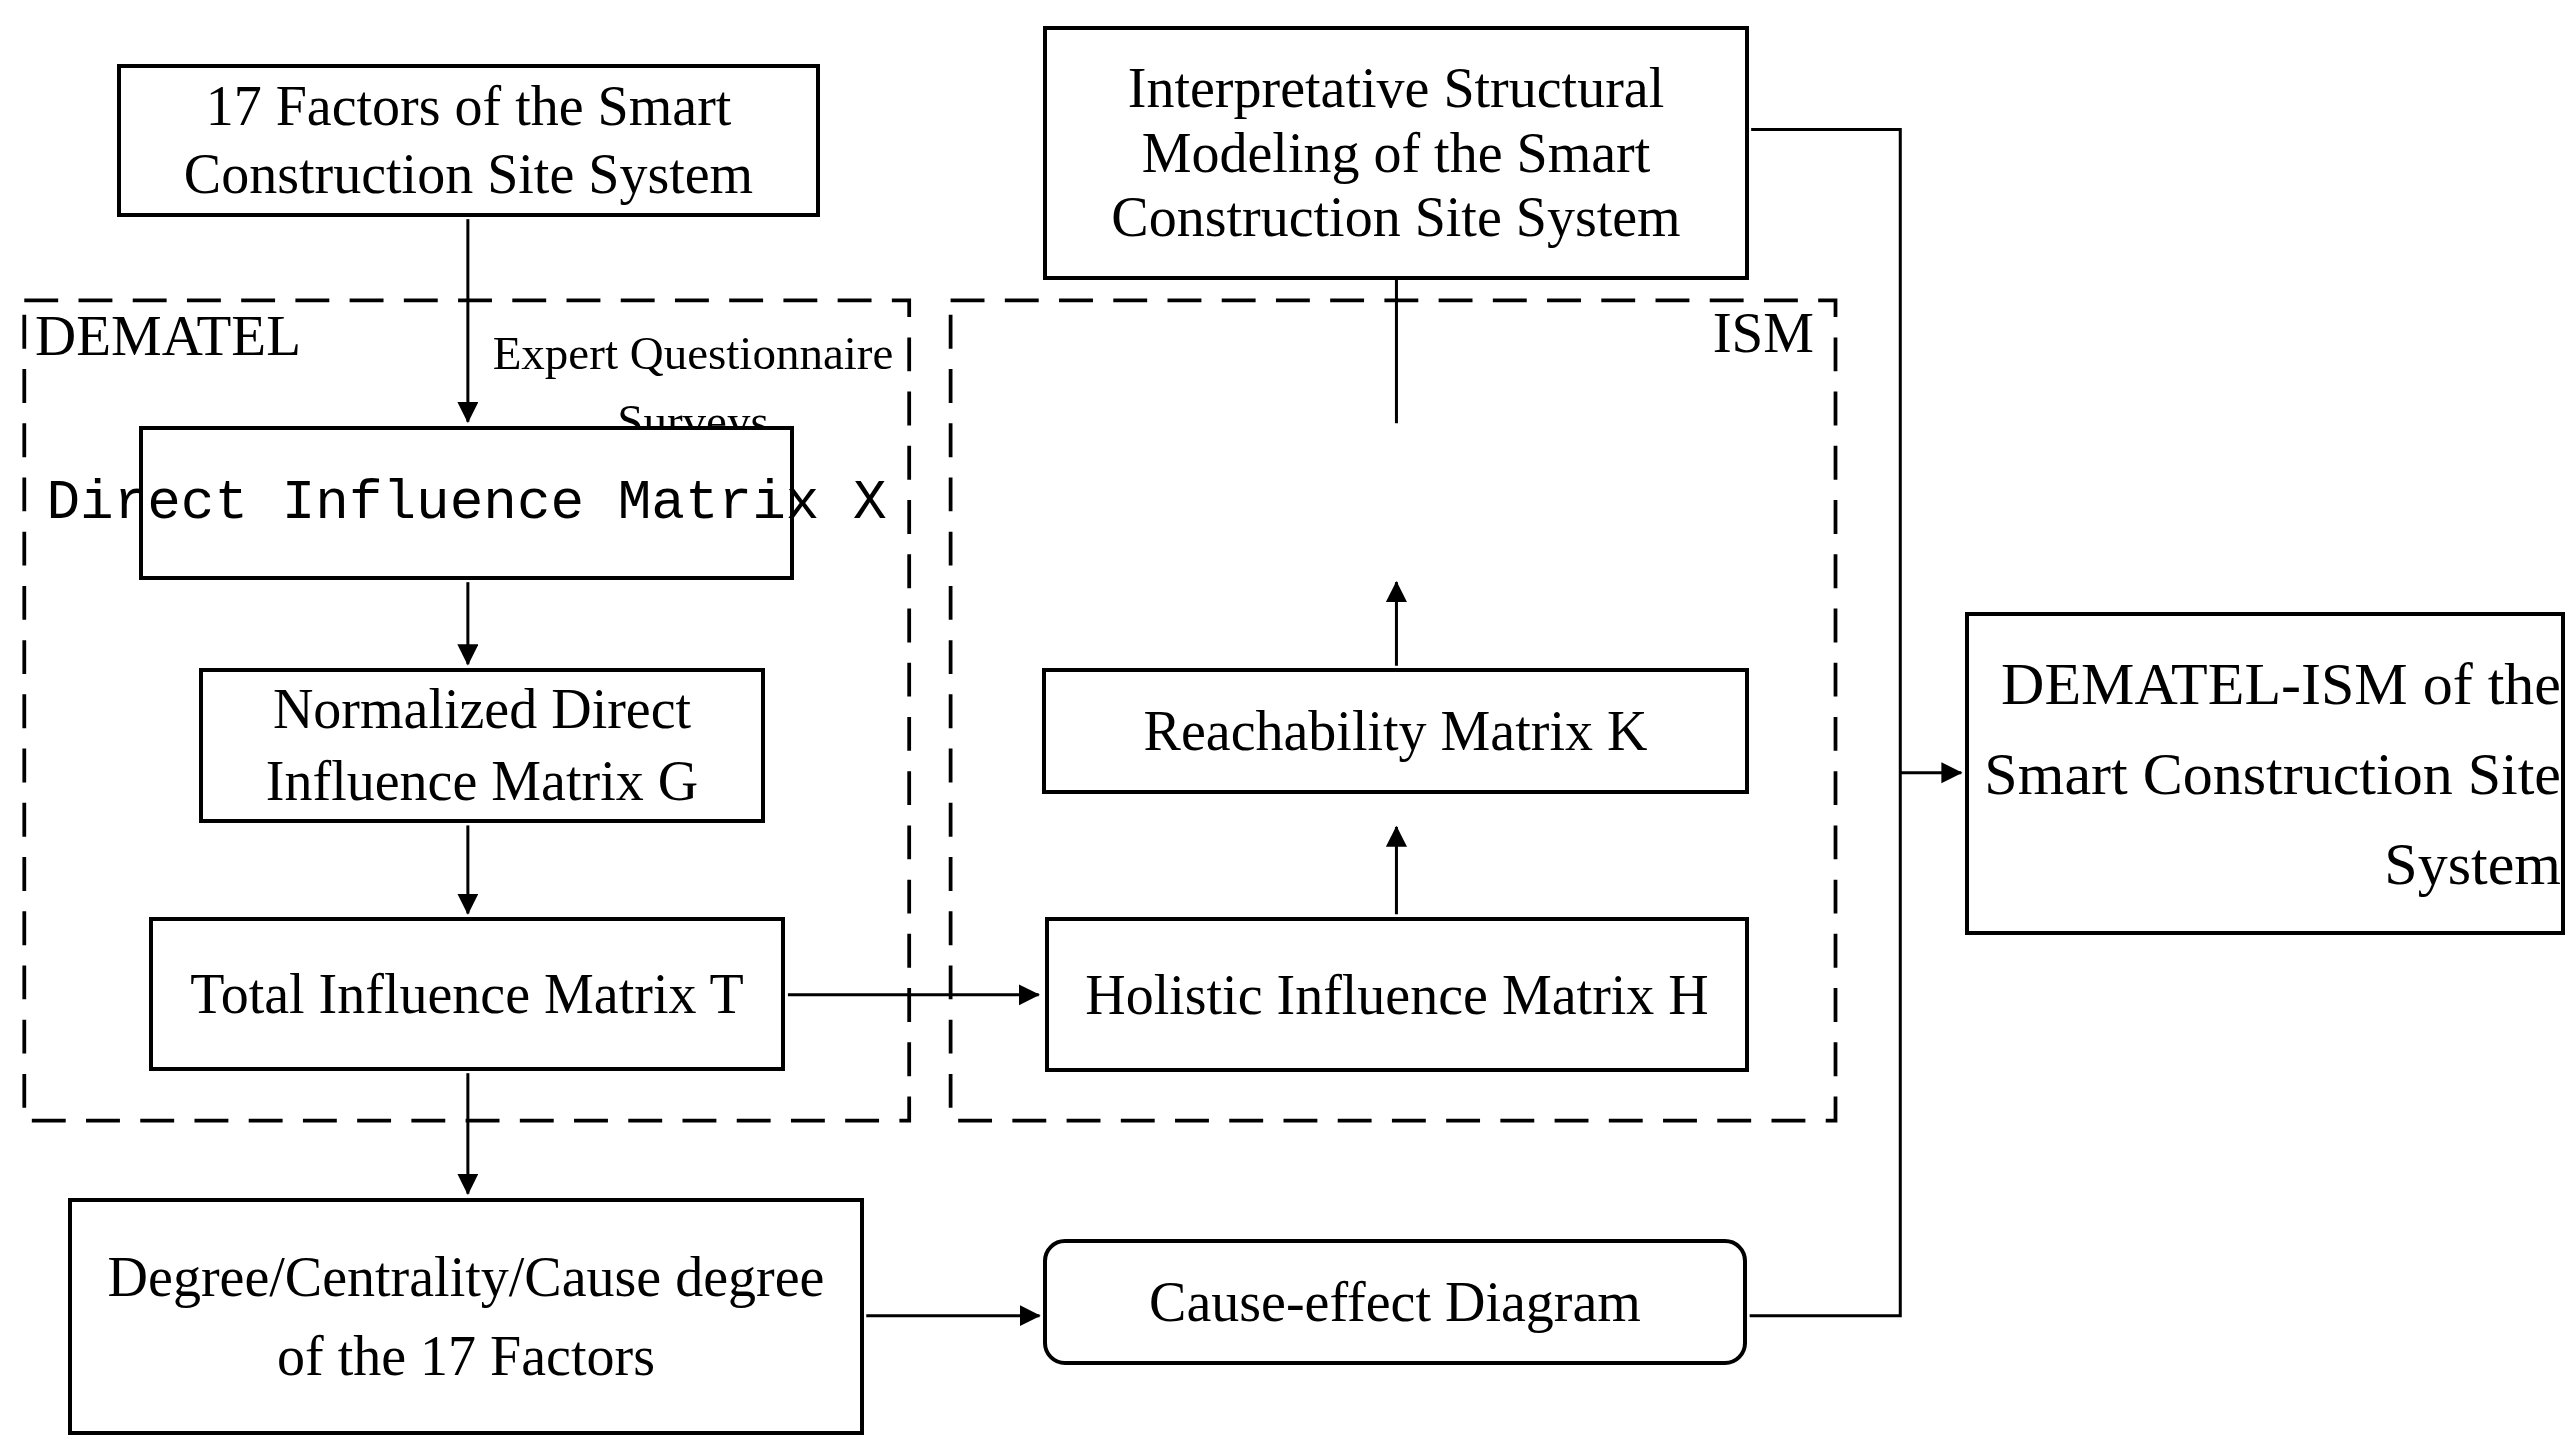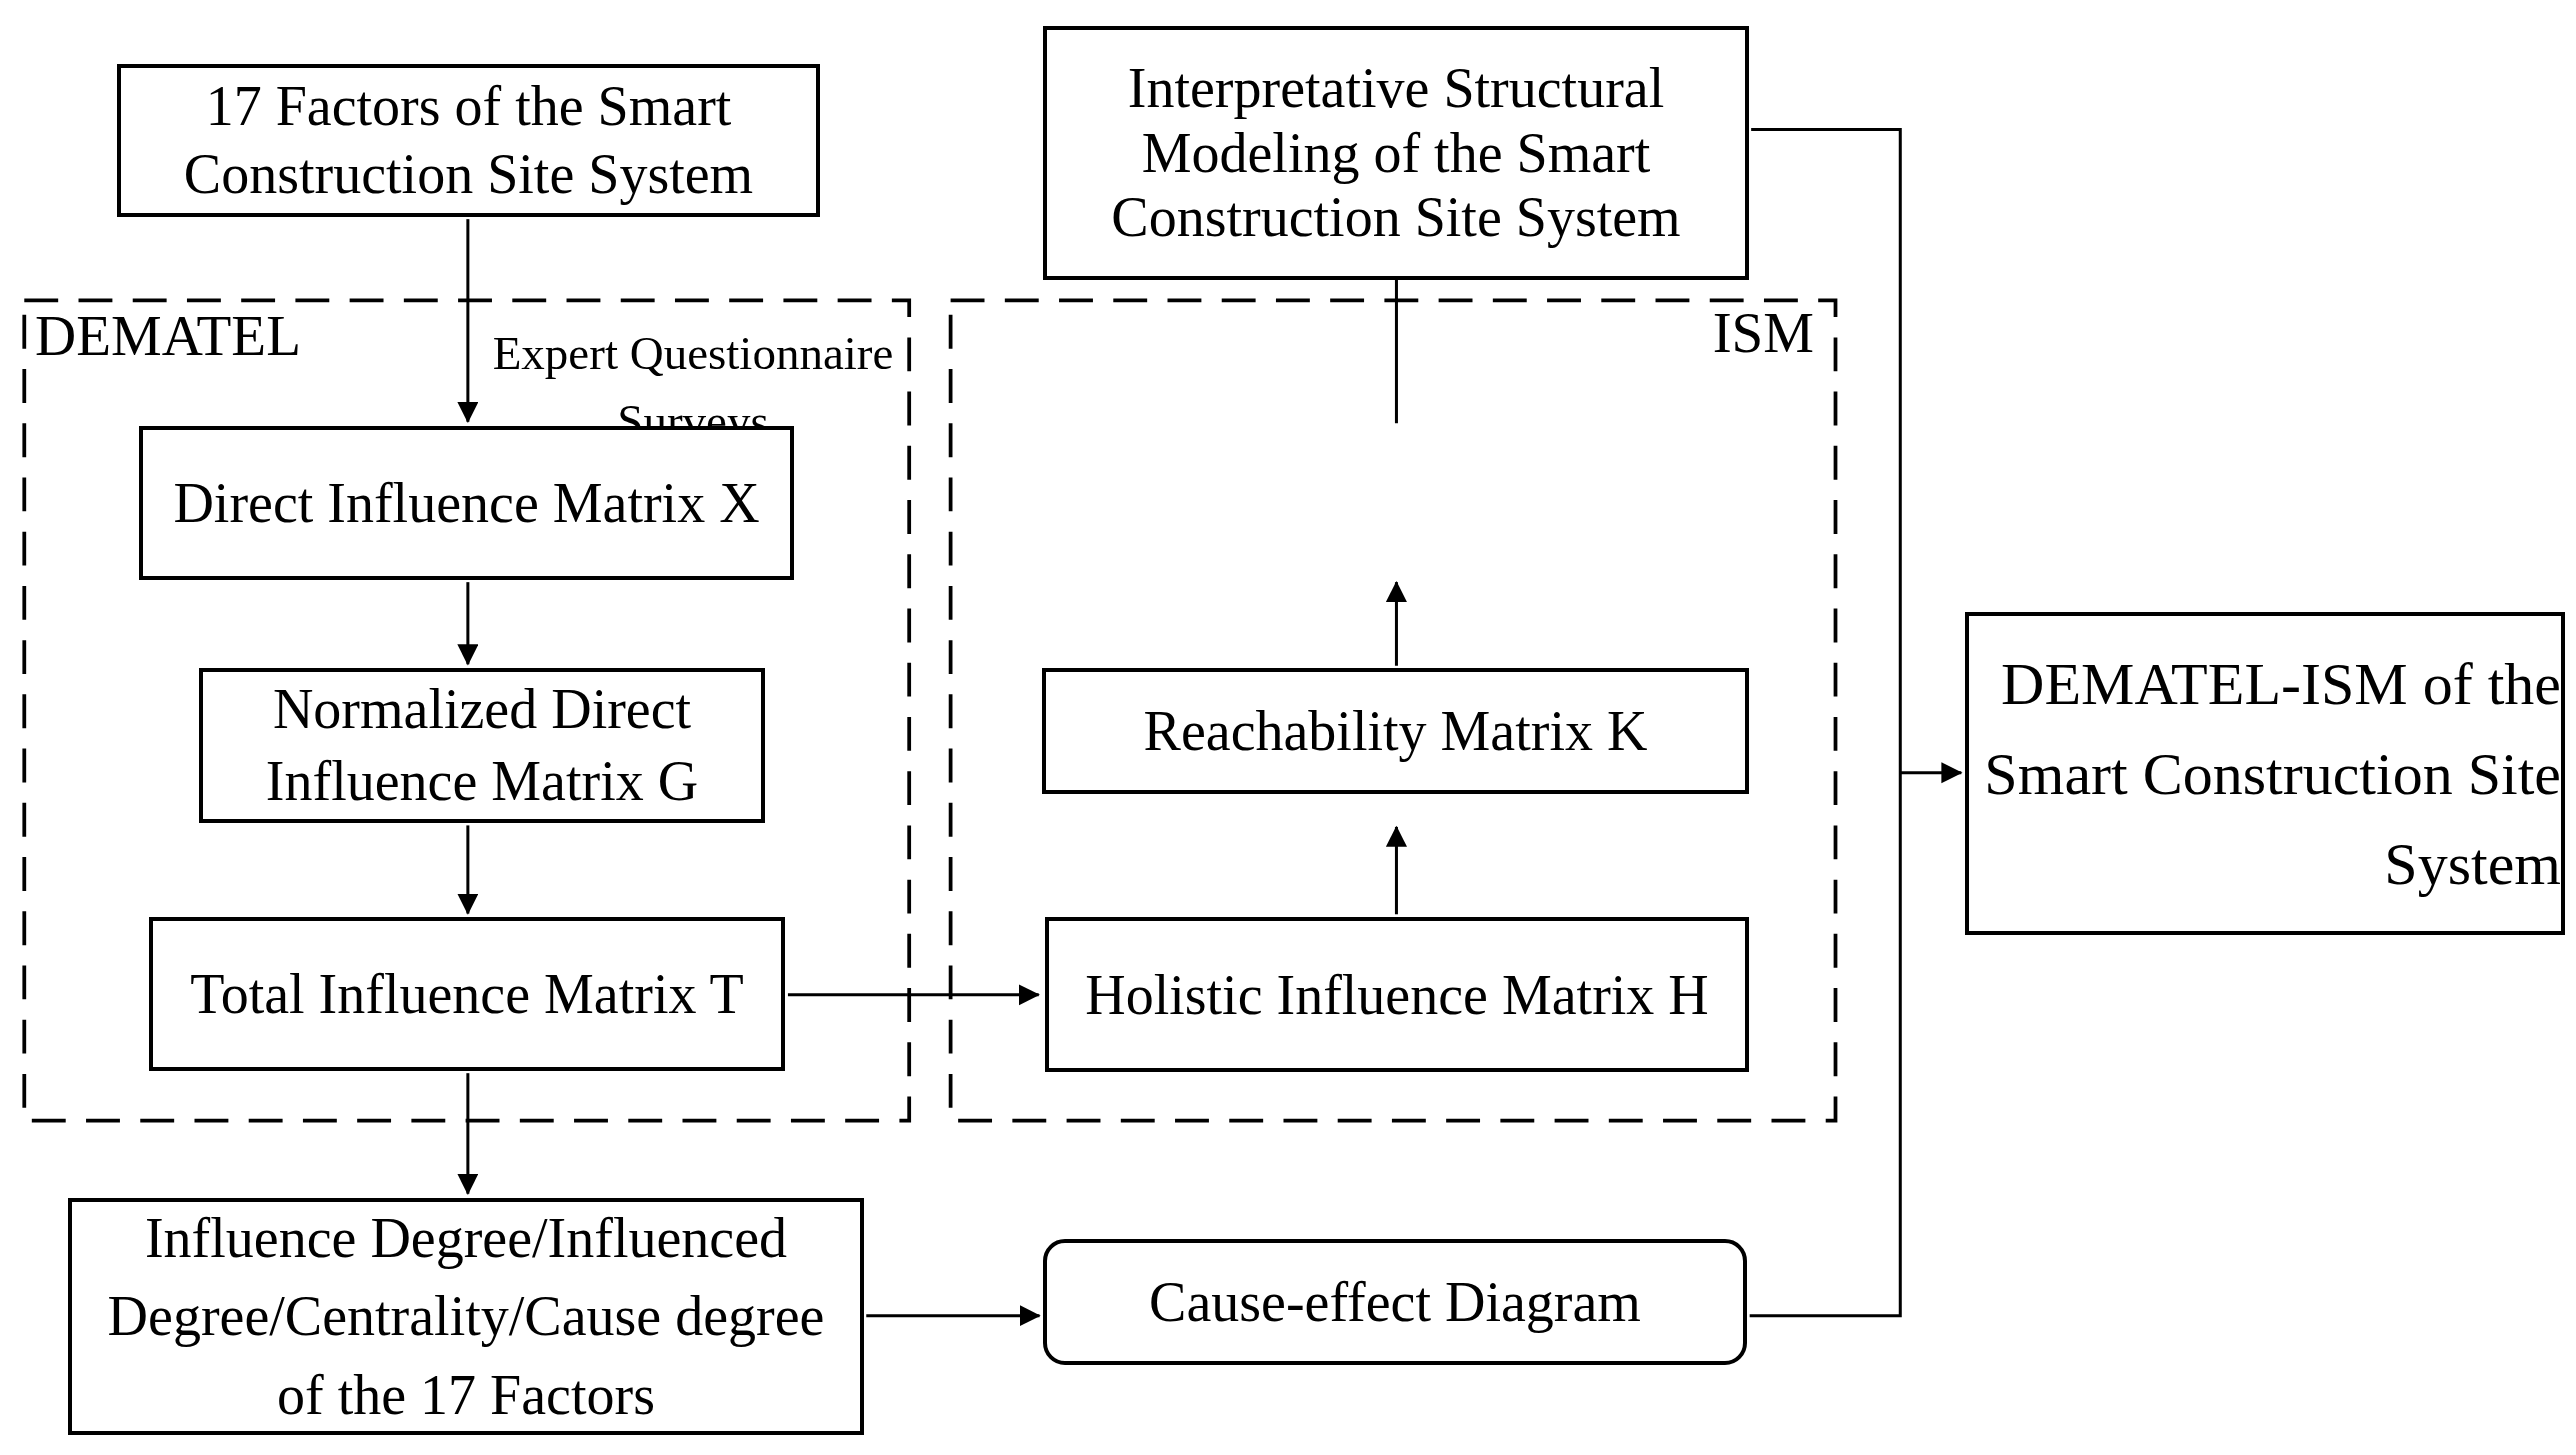--- a/index.html
+++ b/index.html
@@ -34,21 +34,21 @@
     justify-content: center;
     text-align: center;
     font-size: 56px;
     line-height: 1.25;
     white-space: nowrap;
   }
   .box .ln { display: block; }
 
   
   .b-factors        { left: 117px;  top: 64px;   width: 703px;  height: 153px; line-height: 1.2; }
-  .b-direct         { left: 139px;  top: 426px;  width: 655px;  height: 154px; }
+  .b-direct         { left: 139px;  top: 426px;  width: 655px;  height: 154px; font-family: Liberation Mono, monospace; }
   .b-normalized     { left: 183px;  top: 668px;  width: 566px;  height: 155px; line-height: 1.28; margin-left: 16px; }
   .b-total          { left: 149px;  top: 917px; width: 636px;  height: 154px; }
   .b-interpretative { left: 1043px; top: 26px;   width: 706px;  height: 254px; line-height: 1.15; }
   .b-skeleton       { left: 1043px; top: 426px;  width: 706px;  height: 153px; }
   .b-reachability   { left: 1042px; top: 668px;  width: 707px;  height: 126px; }
   .b-holistic       { left: 1045px; top: 917px; width: 704px;  height: 155px; }
   .b-dematelism     { left: 1965px; top: 612px;  width: 600px;  height: 323px; font-size: 60px; line-height: 1.5; align-items: flex-end; }
   .b-influence      { left: 68px;   top: 1198px; width: 796px; height: 237px; line-height: 1.4; }
   .b-causeeffect    { left: 1043px; top: 1239px; width: 704px;  height: 126px; border-radius: 22px; }
 
@@ -143,21 +143,20 @@
     <div class="ln">Holistic Influence Matrix H</div>
   </div>
 
   <div class="box b-dematelism">
     <div class="ln">DEMATEL-ISM of the</div>
     <div class="ln">Smart Construction Site</div>
     <div class="ln">System</div>
   </div>
 
   <div class="box b-influence">
-    <div class="ln">Influence Degree/Influenced</div>
     <div class="ln">Degree/Centrality/Cause degree</div>
     <div class="ln">of the 17 Factors</div>
   </div>
 
   <div class="box b-causeeffect">
     <div class="ln">Cause-effect Diagram</div>
   </div>
 
 </div>
 

